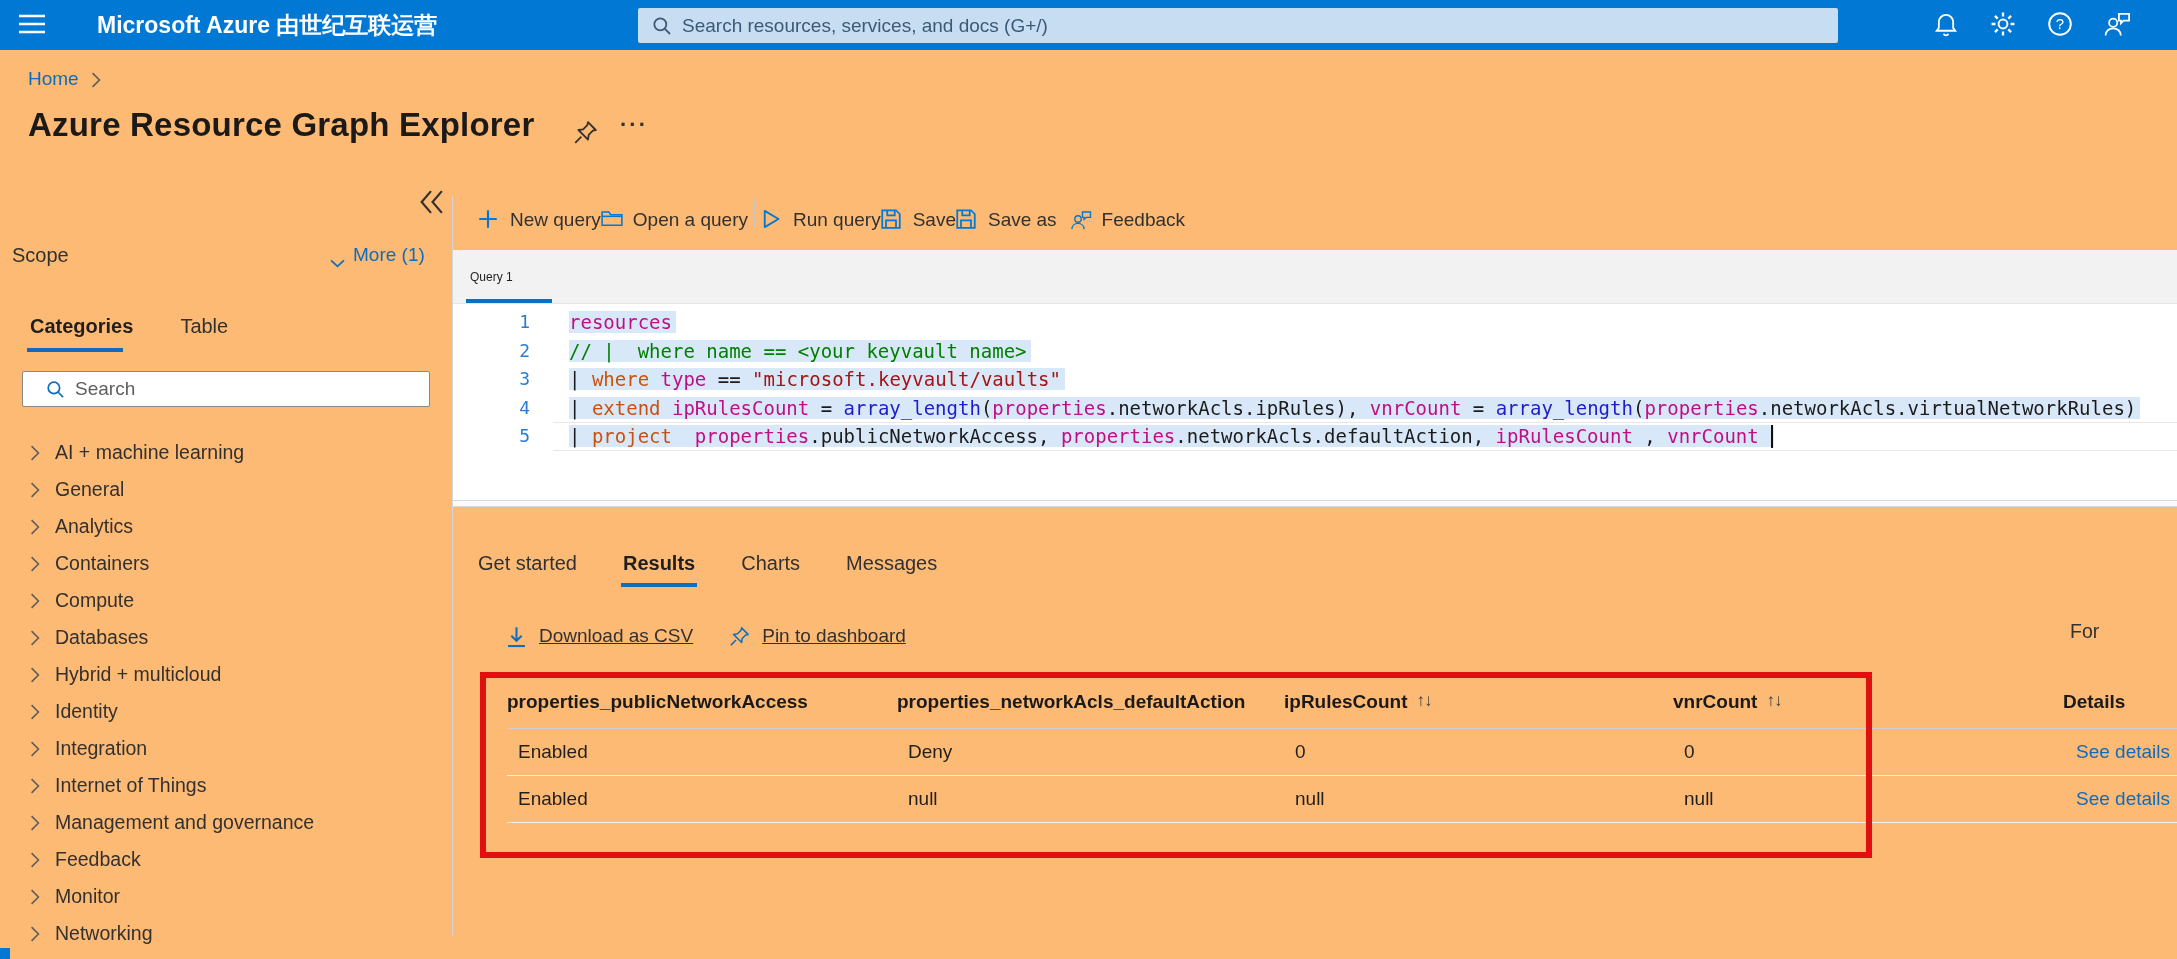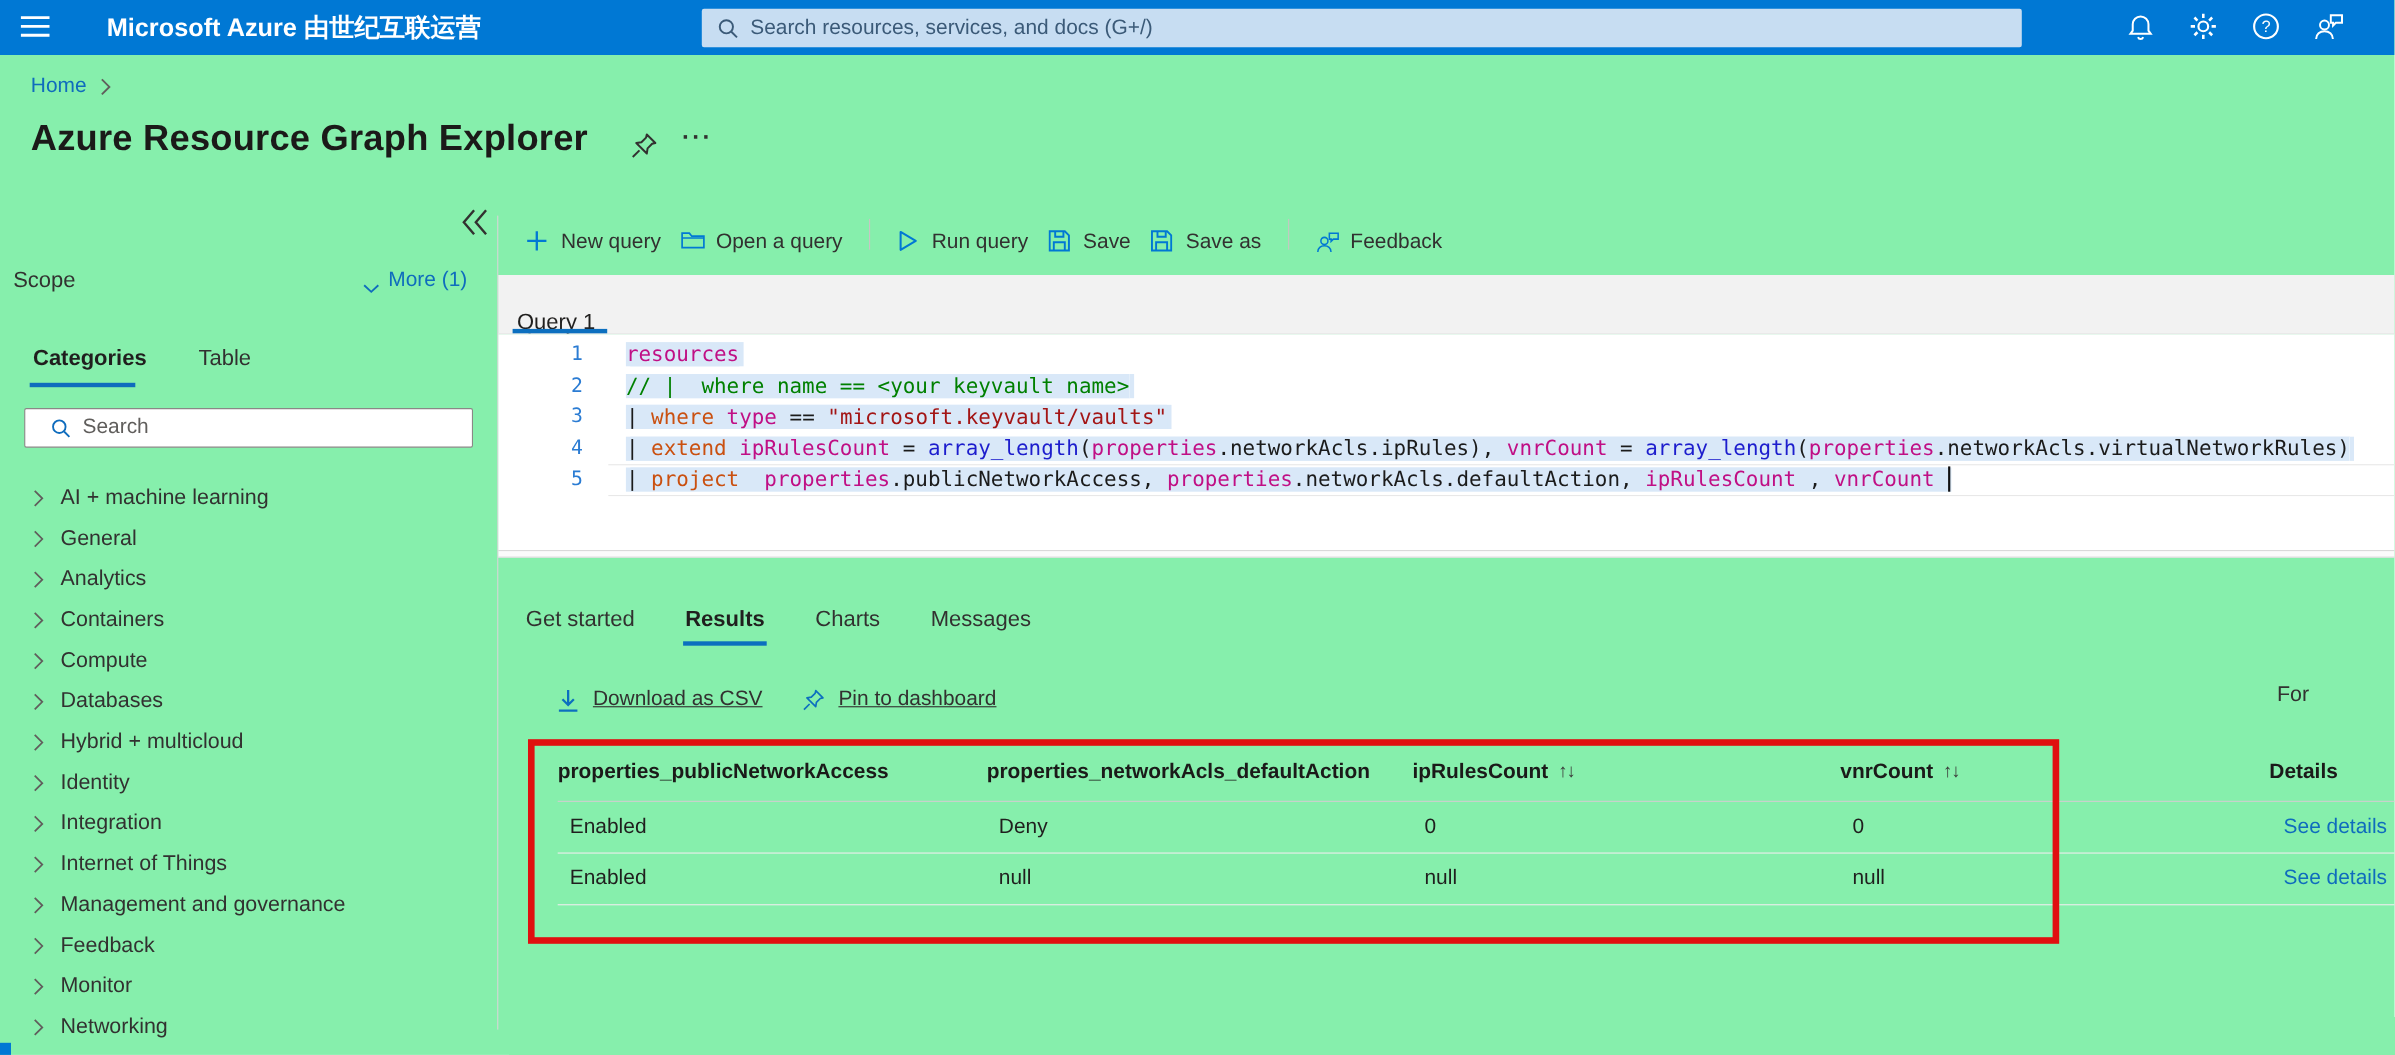--- a/index.html
+++ b/index.html
@@ -1,18 +1,18 @@
 <!DOCTYPE html>
 <html><head>
 <meta charset="utf-8">
 <style>
   * { margin:0; padding:0; box-sizing:border-box; }
   html,body { background:#fff; }
   body { font-family:"Liberation Sans", sans-serif; color:#323130; }
-  #app { position:relative; width:2177px; height:959px; overflow:hidden; background:#86efac; }
+  #app { position:relative; width:2177px; height:959px; overflow:hidden; background:#fdba74; }
 
   
   .topbar { position:absolute; left:0; top:0; width:2177px; height:50px; background:#0078d4; display:flex; align-items:center; }
   .hamburger { position:absolute; left:18px; top:13px; width:28px; height:24px; color:#fff; background:none; border:none; cursor:pointer; }
   .brand { position:absolute; left:97px; top:0; line-height:50px; color:#fff; font-size:23px; font-weight:bold; white-space:nowrap; }
   .top-search { position:absolute; left:638px; top:8px; width:1200px; height:35px; background:#c7ddf2; border-radius:2px; display:flex; align-items:center; padding:0 14px; }
   .top-search .s-ic { width:20px; height:20px; color:#3b5a78; flex:0 0 auto; }
   .top-search input { flex:1; border:none; background:transparent; outline:none; font:19px "Liberation Sans",sans-serif; color:#3b5a78; margin-left:10px; }
   .top-search input::placeholder { color:#3b5a78; opacity:1; }
   .top-ic { position:absolute; top:11px; width:28px; height:28px; color:#fff; background:none; border:none; cursor:pointer; }
@@ -39,28 +39,28 @@
   .side-search input { flex:1; border:none; outline:none; background:transparent; font:19px "Liberation Sans",sans-serif; color:#323130; margin-left:10px; }
   .side-search input::placeholder { color:#605e5c; opacity:1; }
   .cat-list { position:absolute; left:0; top:434px; width:440px; }
   .cat-item { height:37px; display:flex; align-items:center; padding-left:30px; gap:15px; cursor:pointer; }
   .cat-item .chev { width:10px; height:16px; color:#605e5c; flex:0 0 auto; }
   .cat-label { font-size:19.5px; color:#323130; white-space:nowrap; }
   .v-divider { position:absolute; left:452px; top:196px; width:1px; height:740px; background:#d6d6d6; }
   .corner-blue { position:absolute; left:0; top:948px; width:10px; height:11px; background:#0078d4; }
 
   
-  .cmdbar { position:absolute; left:478px; top:199px; height:42px; display:flex; gap:18px; }
+  .cmdbar { position:absolute; left:478px; top:199px; height:42px; display:flex; }
   .cmd-btn { display:flex; align-items:center; gap:10px; background:none; border:none; cursor:pointer; font:19px "Liberation Sans",sans-serif; color:#323130; white-space:nowrap; }
   .cmd-ic { width:22px; height:22px; color:#0078d4; display:inline-flex; }
   .cmd-divider { width:1px; height:28px; background:#c8c6c4; margin:0 6px; }
 
   
   .tabstrip { position:absolute; left:453px; top:250px; width:1724px; height:54px; background:#f2f2f2; border-bottom:1px solid #e6e6e6; }
-  .query-tab { position:absolute; left:17px; top:16px; height:54px; display:flex; align-items:center; font-size:20px; color:#201f1e; background:none; border:none; cursor:pointer; }
+  .query-tab { position:absolute; left:17px; top:0; height:54px; display:flex; align-items:center; font-size:12px; color:#201f1e; background:none; border:none; cursor:pointer; }
   .query-tab-underline { position:absolute; left:13px; bottom:0; width:86px; height:4px; background:#0c6fbf; }
   .editor { position:absolute; left:453px; top:304px; width:1724px; height:196px; background:#fff; font-family:"DejaVu Sans Mono", monospace; font-size:19px; cursor:text; }
   .code-lines { position:absolute; left:0; top:4px; right:0; bottom:0; }
   .code-line { position:absolute; left:0; right:0; height:28.6px; line-height:28.6px; white-space:pre; }
   .code-line.current::before { content:''; position:absolute; left:100px; right:0; top:0; bottom:0; border-top:1px solid #e8e8e8; border-bottom:1px solid #e8e8e8; }
   .lnum { position:absolute; left:0; width:77px; text-align:right; color:#2b7cd3; font-size:18px; }
   .code { position:absolute; left:116px; }
   .sel { background:#d9e8f8; box-shadow:4px 0 0 #d9e8f8; }
   .tk-kw { color:#ca5010; } .tk-id { color:#c00f85; } .tk-fn { color:#1d1dcd; }
   .tk-st { color:#a31515; } .tk-cm { color:#008000; } .tk-tx,.tk-op { color:#1b1b1b; }

